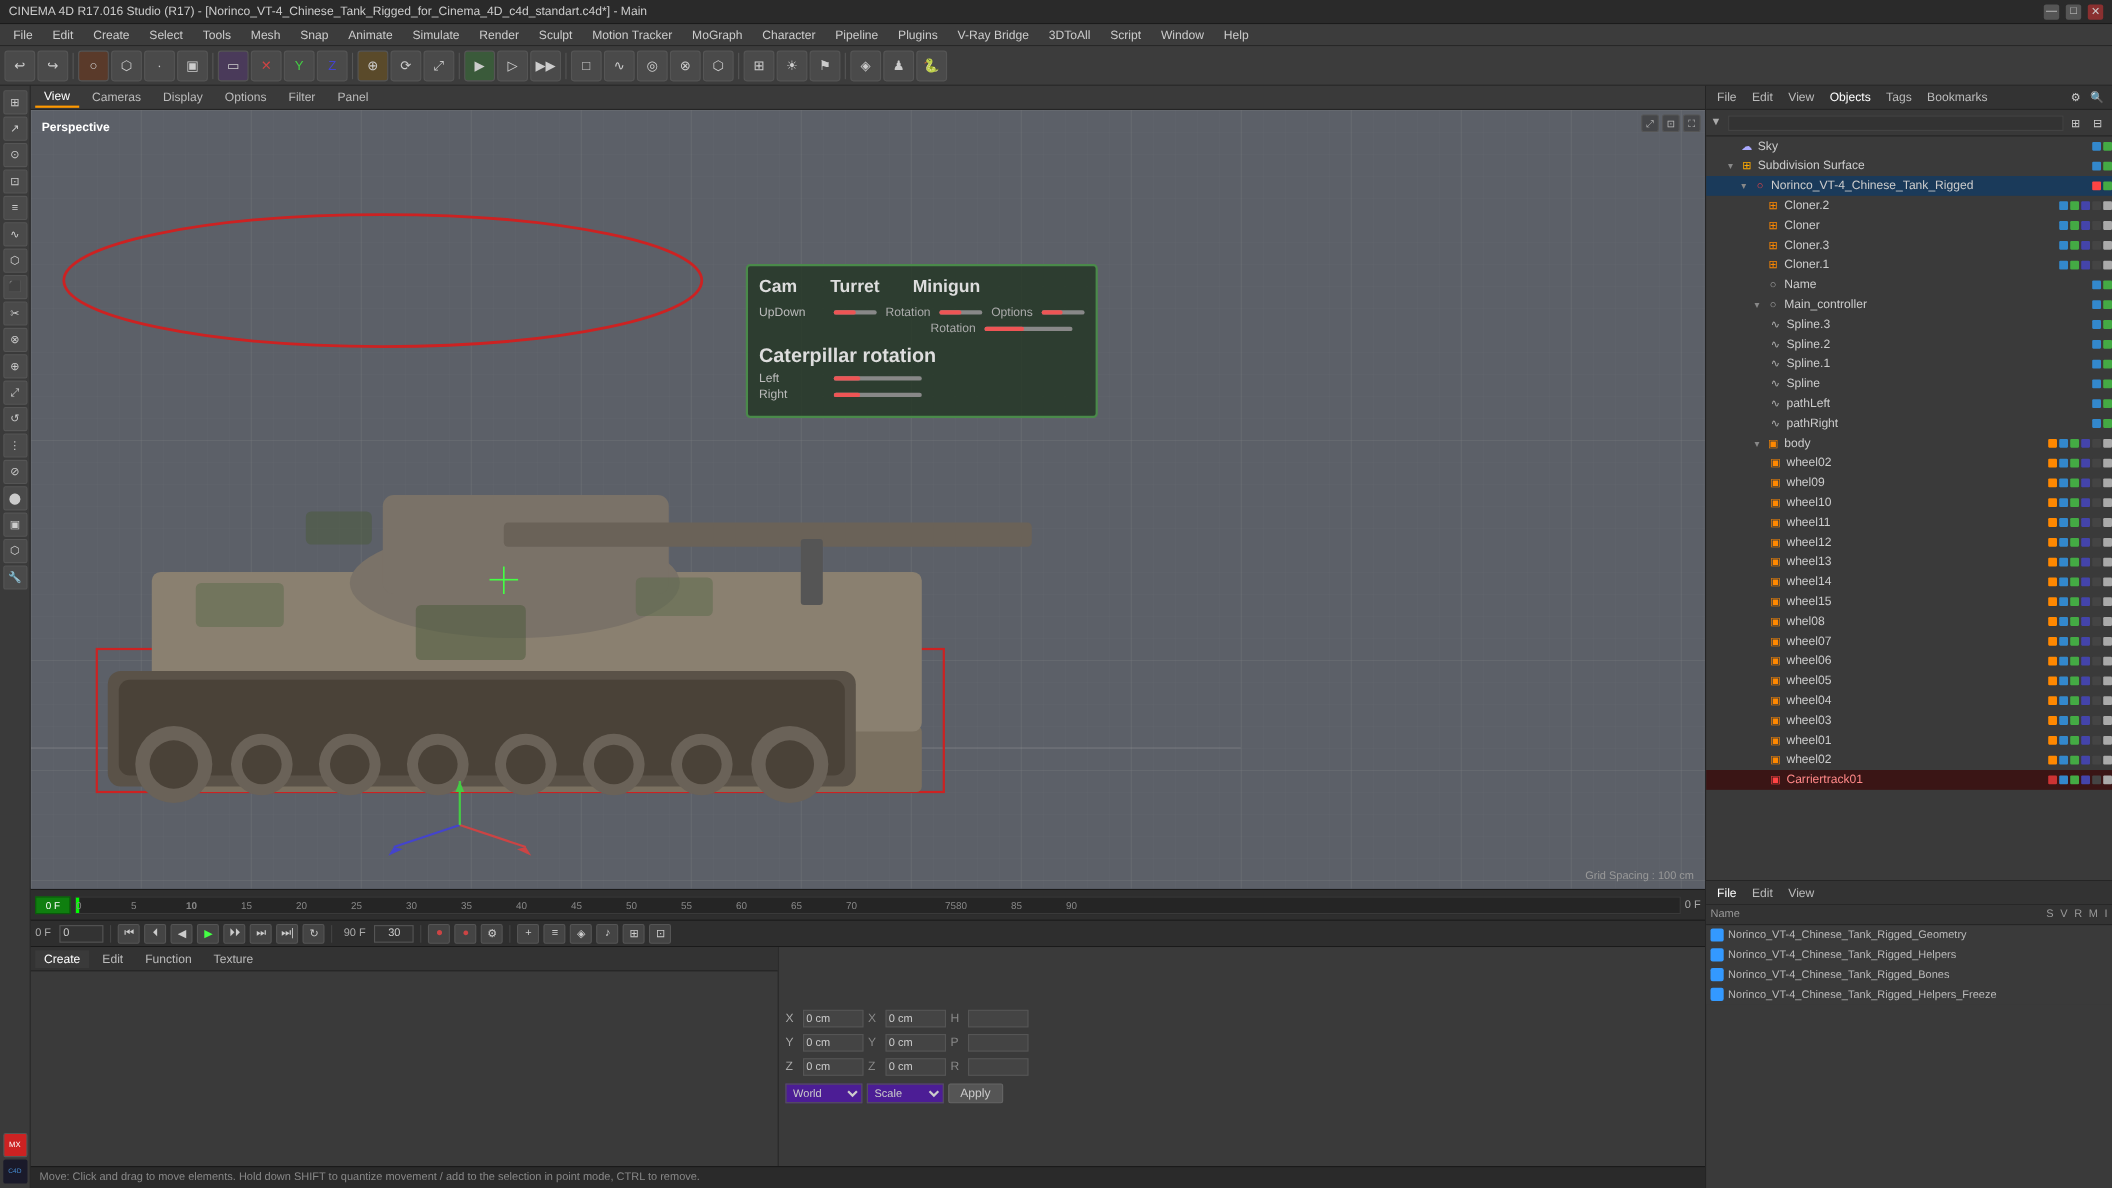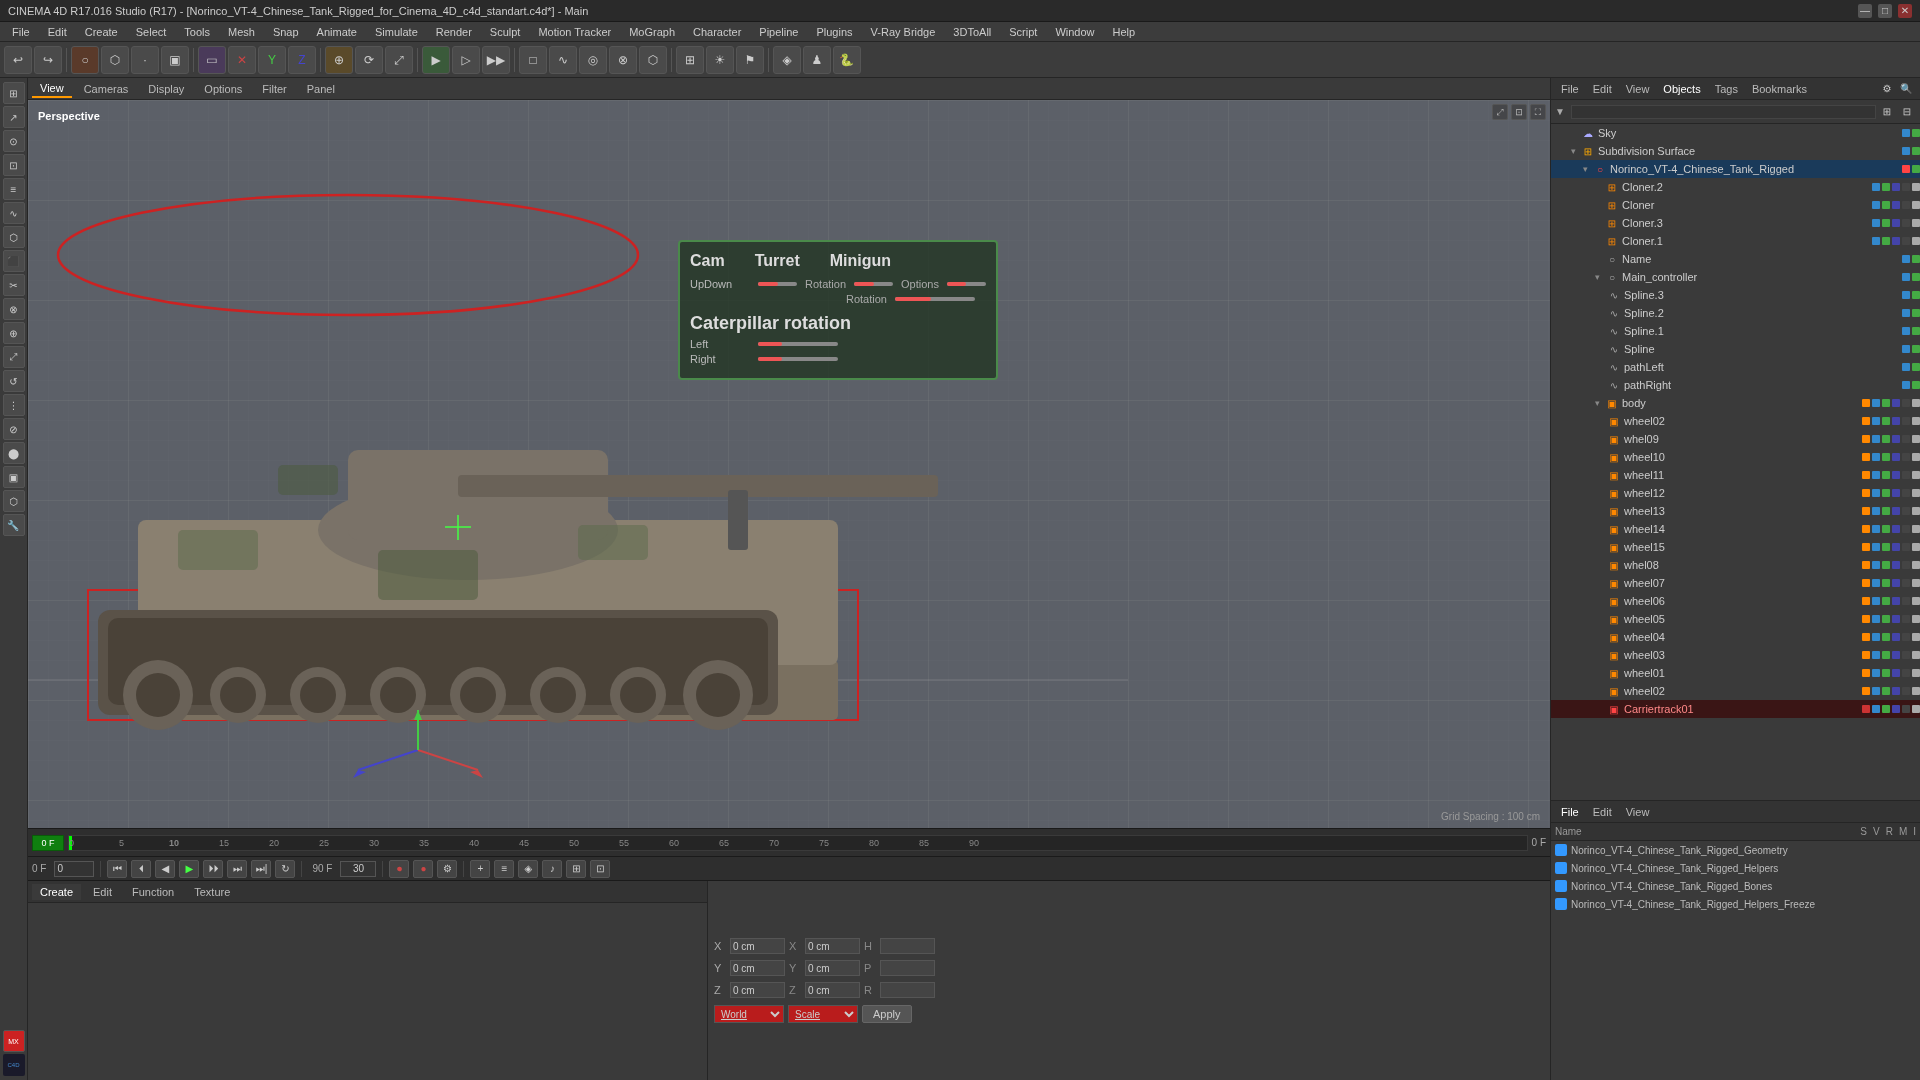--- a/index.html
+++ b/index.html
@@ -80,21 +80,21 @@
 
     
     #statusbar { height: 20px; background: #2a2a2a; display: flex; align-items: center; padding: 0 8px; border-top: 1px solid #1a1a1a; font-size: 10px; color: #888; }
 
     
     #coords-panel { flex: 1; background: #3a3a3a; padding: 6px; }
     .coord-row { display: flex; align-items: center; gap: 4px; margin: 3px 0; }
     .coord-label { width: 12px; font-size: 11px; color: #aaa; }
     .coord-field { width: 55px; height: 16px; background: #444; border: 1px solid #555; color: #ccc; font-size: 10px; padding: 0 2px; }
     .coord-label2 { width: 12px; font-size: 11px; color: #888; }
-    .coord-dropdown { height: 18px; background: #b91c1c; border: 1px solid #555; color: #ccc; font-size: 10px; padding: 0 2px; width: 70px; text-decoration: underline; }
+    .coord-dropdown { height: 18px; background: #4c1d95; border: 1px solid #555; color: #ccc; font-size: 10px; padding: 0 2px; width: 70px; }
     .apply-btn { background: #555; border: 1px solid #666; color: #ccc; font-size: 11px; padding: 2px 10px; cursor: pointer; border-radius: 2px; }
 
     
     #right-panel { width: 370px; background: #3a3a3a; border-left: 1px solid #252525; display: flex; flex-direction: column; }
     #right-top { flex: 1; overflow: hidden; }
     #right-bottom { height: 280px; border-top: 1px solid #252525; }
     
     #scene-tabs { height: 22px; background: #333; display: flex; align-items: center; padding: 0 4px; gap: 2px; border-bottom: 1px solid #252525; }
     .scene-tab { padding: 2px 6px; font-size: 11px; color: #bbb; cursor: pointer; }
     .scene-tab.active { color: #fff; }
@@ -386,21 +386,21 @@
         <span class="tl-num" style="left:250px;">25</span>
         <span class="tl-num" style="left:300px;">30</span>
         <span class="tl-num" style="left:350px;">35</span>
         <span class="tl-num" style="left:400px;">40</span>
         <span class="tl-num" style="left:450px;">45</span>
         <span class="tl-num" style="left:500px;">50</span>
         <span class="tl-num" style="left:550px;">55</span>
         <span class="tl-num" style="left:600px;">60</span>
         <span class="tl-num" style="left:650px;">65</span>
         <span class="tl-num" style="left:700px;">70</span>
-        <span class="tl-num" style="left:750px;">75</span>
+        <span class="tl-num" style="left:790px;">75</span>
         <span class="tl-num" style="left:800px;text-align:right;">80</span>
         <span class="tl-num" style="left:850px;">85</span>
         <span class="tl-num" style="left:900px;">90</span>
       </div>
       <div style="margin-left:4px;font-size:10px;color:#aaa;">0 F</div>
     </div>
 
     <div id="playback">
       <span style="font-size:10px;color:#aaa;margin-right:4px;">0 F</span>
       <div style="width:40px;height:16px;background:#333;border:1px solid #555;display:flex;align-items:center;padding:0 2px;">
@@ -477,20 +477,23 @@
           <select class="coord-dropdown">
             <option>Scale</option>
             <option>Size</option>
           </select>
           <button class="apply-btn">Apply</button>
         </div>
       </div>
 
     </div>
 
+    <div id="statusbar">
+      <span>Move: Click and drag to move elements. Hold down SHIFT to quantize movement / add to the selection in point mode, CTRL to remove.</span>
+    </div>
 
   </div>
 
   <div id="right-panel">
 
     <div id="right-top">
 
       <div id="scene-tabs">
         <span class="scene-tab">File</span>
         <span class="scene-tab">Edit</span>

